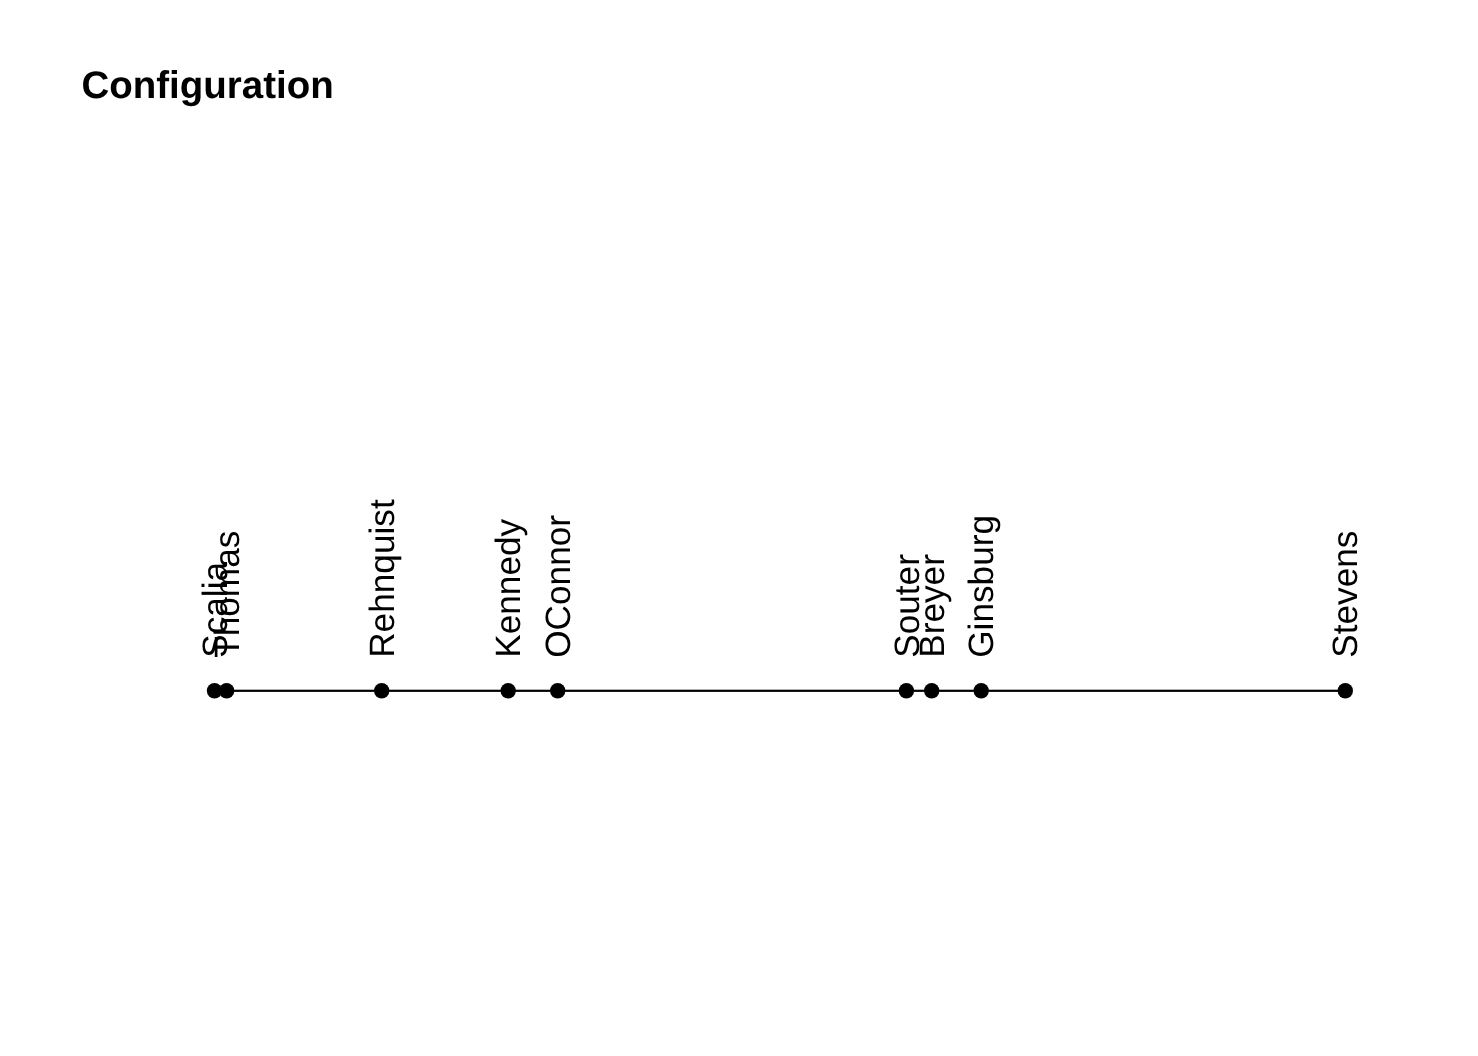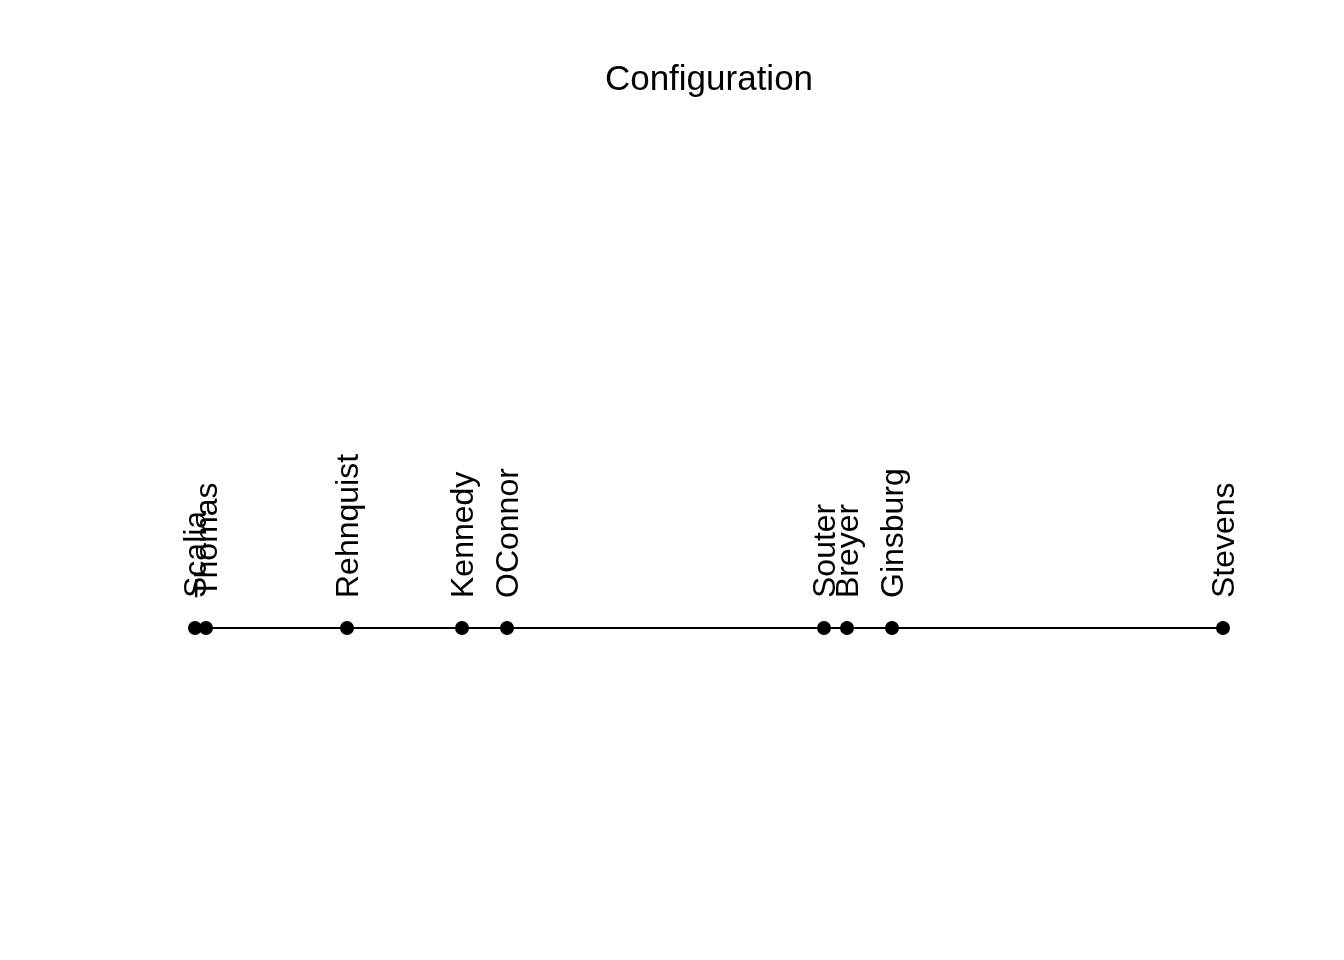--- a/index.html
+++ b/index.html
@@ -15,24 +15,24 @@
     overflow: hidden;
     font-family: "Liberation Sans", sans-serif;
     color: #000000;
   }
   .title {
     position: absolute;
     left: 74px;
     right: 0;
     top: 60px;
     margin: 0;
-    text-align: center;
+    text-align: left;
     font-size: 35px;
     line-height: 1;
-    font-weight: normal;
+    font-weight: bold;
     letter-spacing: 0;
   }
   .baseline {
     position: absolute;
   }
   .dot {
     position: absolute;
     border-radius: 50%;
     transform: translate(-50%, -50%);
   }

